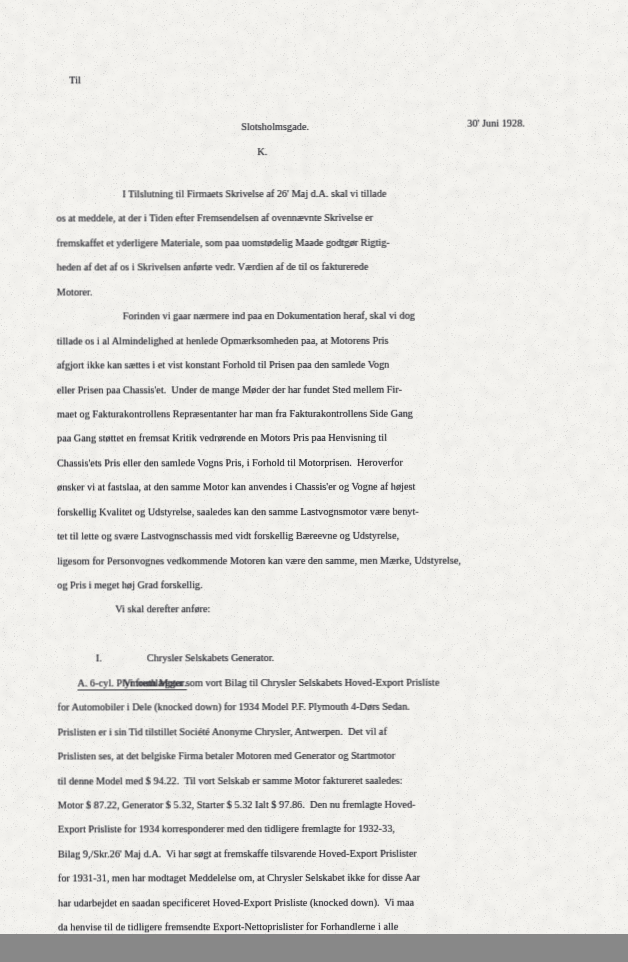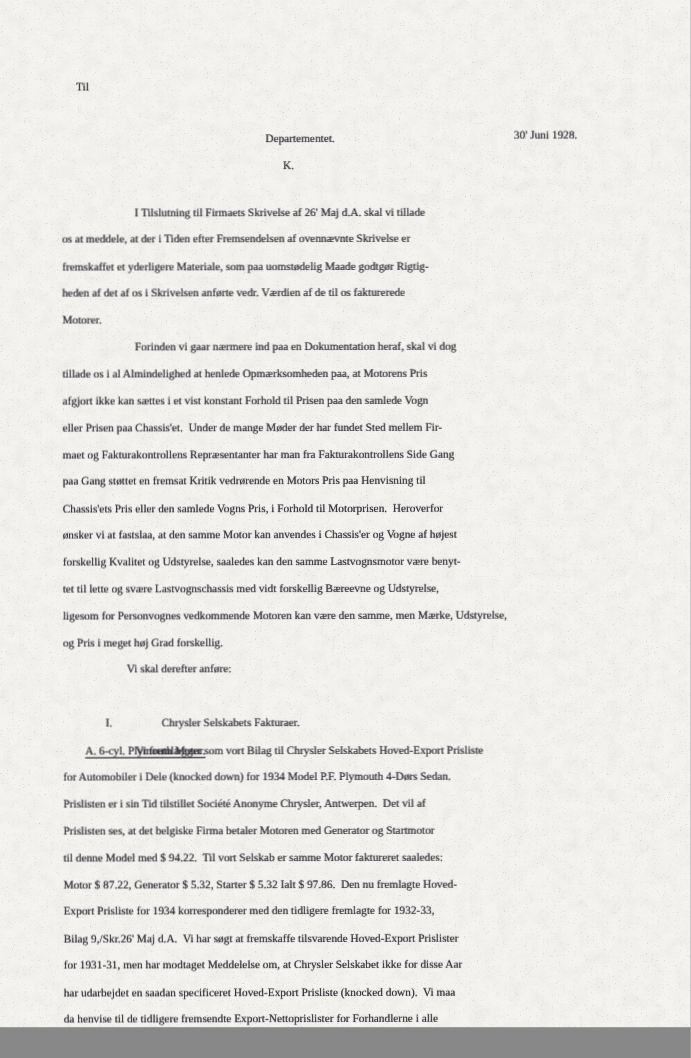--- a/index.html
+++ b/index.html
@@ -58,21 +58,21 @@
     </filter>
     <rect width="628" height="962" filter="url(#grainBlotch)" opacity="0.10"></rect>
     <rect width="628" height="962" filter="url(#grainFine)" opacity="0.55"></rect>
   </svg>
 
   <div class="content" style="color: rgb(52, 52, 59);">
 
     <div class="hline salutation">Til</div>
 
 
-    <div class="hline street">Departementet.</div>
+    <div class="hline street">Slotsholmsgade.</div>
 
     <div class="hline date">30' Juni 1928.</div>
 
     <div class="hline city">K.</div>
 
     <div class="body">
 
       <div>
           <div class="line indent">I Tilslutning til Firmaets Skrivelse af 26' Maj d.A. skal vi tillade</div>
           <div class="line">os at meddele, at der i Tiden efter Fremsendelsen af ovennævnte Skrivelse er</div>
@@ -92,21 +92,21 @@
           <div class="line">ønsker vi at fastslaa, at den samme Motor kan anvendes i Chassis'er og Vogne af højest</div>
           <div class="line">forskellig Kvalitet og Udstyrelse, saaledes kan den samme Lastvognsmotor være benyt-</div>
           <div class="line">tet til lette og svære Lastvognschassis med vidt forskellig Bæreevne og Udstyrelse,</div>
           <div class="line">ligesom for Personvognes vedkommende Motoren kan være den samme, men Mærke, Udstyrelse,</div>
           <div class="line">og Pris i meget høj Grad forskellig.</div>
         </div>
 
       <div class="line indent-mid">Vi skal derefter anføre:</div>
 
       <div class="line">
-        <span class="sec-num">I.</span><span class="sec-title">Chrysler Selskabets Fakturaer.</span>
+        <span class="sec-num">I.</span><span class="sec-title">Chrysler Selskabets Generator.</span>
       </div>
 
       <div class="line">
         <span class="subheading">A. 6-cyl. Plymouth Motor.</span>
       </div>
 
       <div>
           <div class="line indent">Vi fremlægger som vort Bilag til Chrysler Selskabets Hoved-Export Prisliste</div>
           <div class="line">for Automobiler i Dele (knocked down) for 1934 Model P.F. Plymouth 4-Dørs Sedan.</div>
           <div class="line">Prislisten er i sin Tid tilstillet Société Anonyme Chrysler, Antwerpen.  Det vil af</div>

